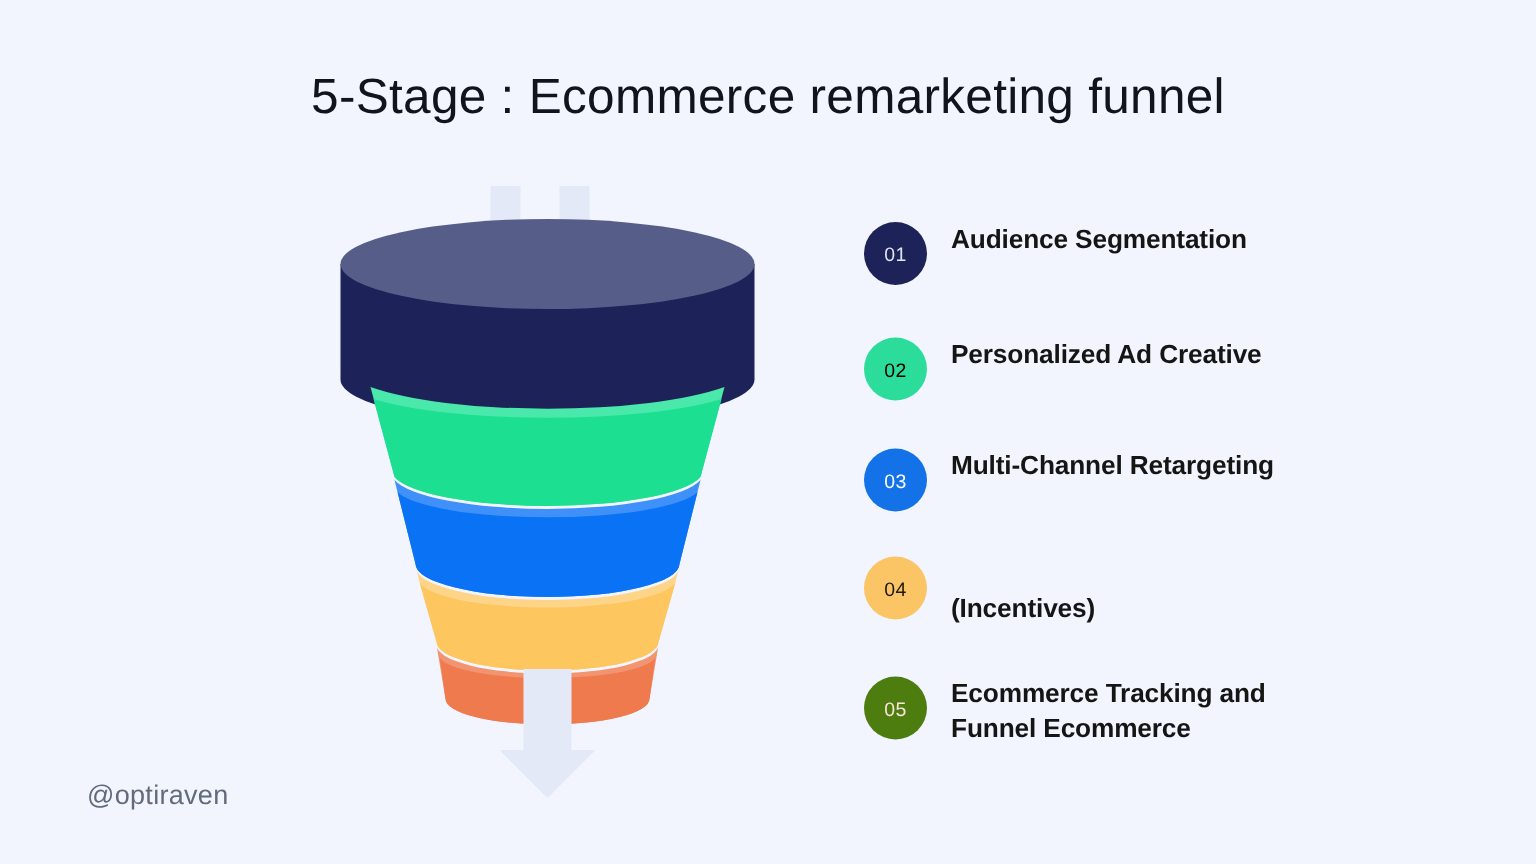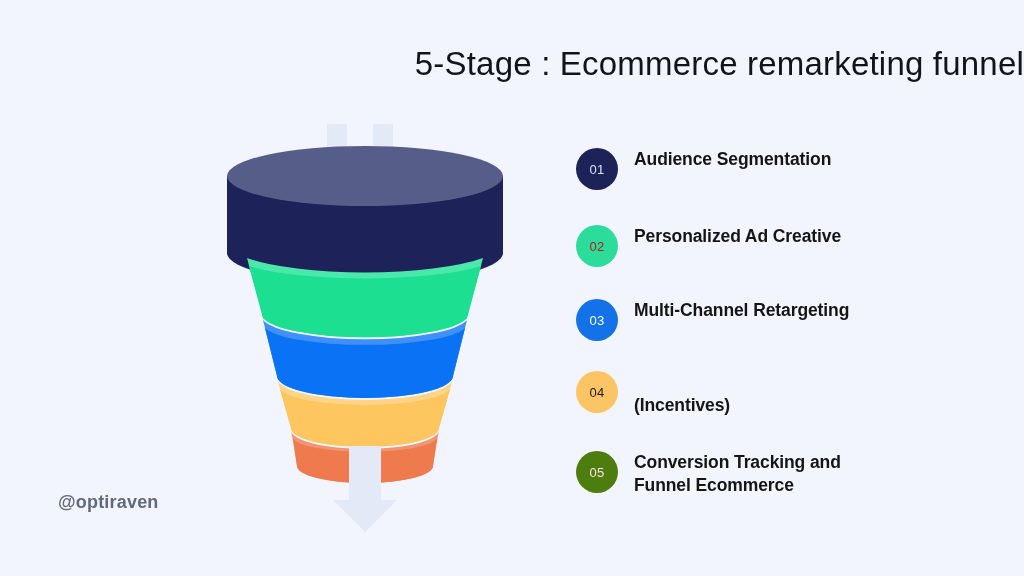--- a/index.html
+++ b/index.html
@@ -22,21 +22,21 @@
     height: 576px;
     background: #f2f5fd;
   }
 
   
   #title {
     position: absolute;
     left: 0;
     top: 44px;
     width: 1024px;
-    text-align: right;
+    text-align: center;
     font-size: 33px;
     font-weight: 400;
     color: #12141c;
     letter-spacing: 0.2px;
     line-height: 1.2;
     white-space: nowrap;
   }
 
   
   #funnel {
@@ -80,23 +80,23 @@
     font-weight: bold;
     color: #151515;
     line-height: 1.33;
     letter-spacing: -0.1px;
   }
 
   
   #watermark {
     position: absolute;
     left: 58px;
-    top: 492px;
+    top: 520px;
     font-size: 18px;
-    font-weight: bold;
+    font-weight: normal;
     color: #636a7b;
     letter-spacing: 0.2px;
   }
 </style>
 </head>
 <body>
 
 <div id="slide">
 
   <div id="title">5-Stage : Ecommerce remarketing funnel</div>
@@ -155,21 +155,21 @@
   <div id="legend">
 
     <div class="legend-row" style="top:8px">
       <div class="legend-badge" style="background:#1d2358;color:#dfe3f2">01</div>
       <div class="legend-label">
         <span>Audience Segmentation</span>
       </div>
     </div>
 
     <div class="legend-row" style="top:85px">
-      <div class="legend-badge" style="background:#2bdc9b;color:#b91c1c">02</div>
+      <div class="legend-badge" style="background:#2bdc9b;color:#000000">02</div>
       <div class="legend-label">
         <span>Personalized Ad Creative</span>
       </div>
     </div>
 
     <div class="legend-row" style="top:159px">
       <div class="legend-badge" style="background:#1372e8;color:#ffffff">03</div>
       <div class="legend-label">
         <span>Multi-Channel Retargeting</span>
       </div>
@@ -179,21 +179,21 @@
       <div class="legend-badge" style="background:#fbc565;color:#1f1a0e">04</div>
       <div class="legend-label">
         <br>
         <span>(Incentives)</span>
       </div>
     </div>
 
     <div class="legend-row" style="top:311px">
       <div class="legend-badge" style="background:#4d7c0f;color:#fae3d8">05</div>
       <div class="legend-label">
-        <span>Conversion Tracking and</span><br>
+        <span>Ecommerce Tracking and</span><br>
         <span>Funnel Ecommerce</span>
       </div>
     </div>
 
   </div>
 
   <div id="watermark">@optiraven</div>
 
 </div>
 

